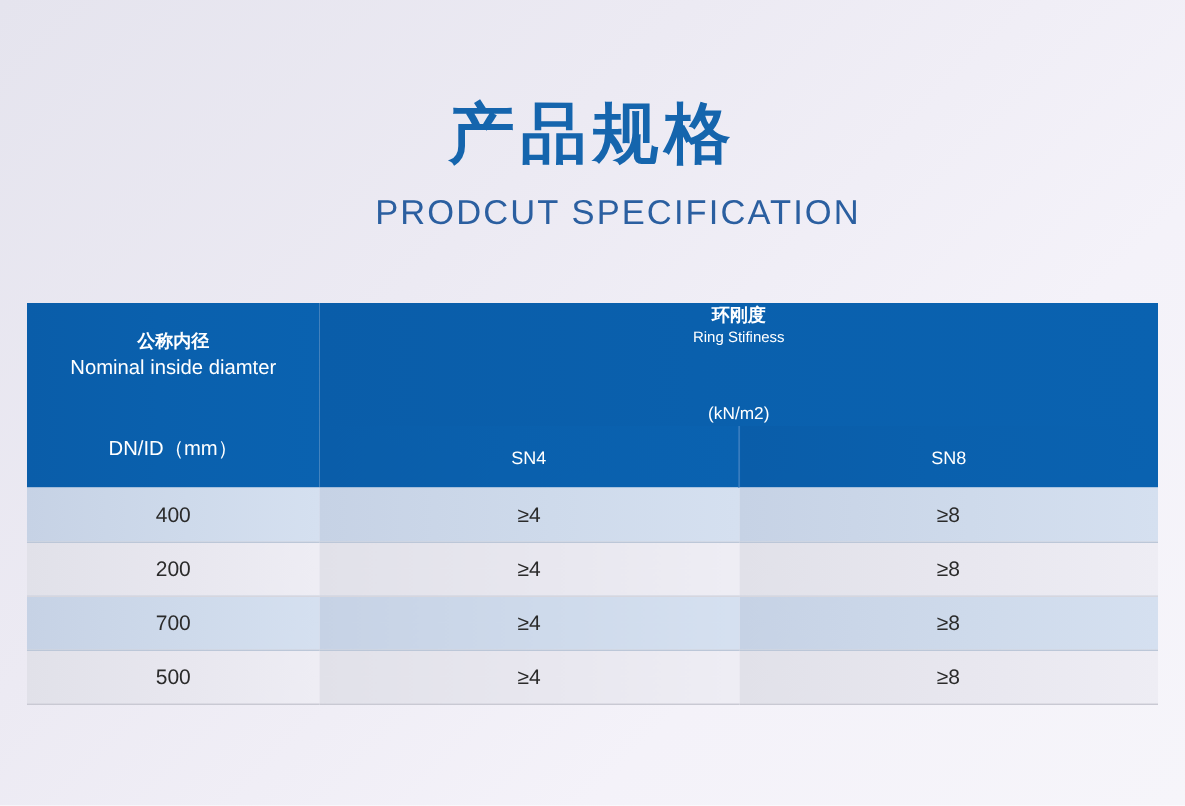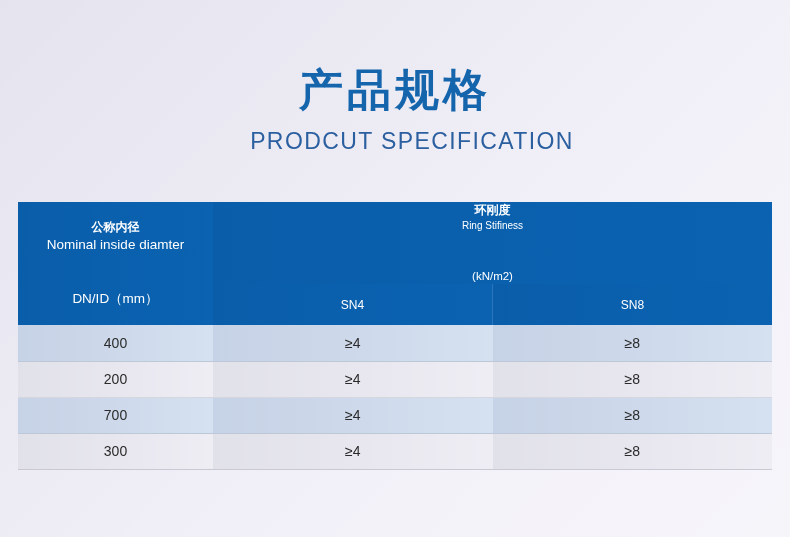--- a/index.html
+++ b/index.html
@@ -156,19 +156,19 @@
         <td class="col-dn">200</td>
         <td class="col-sn4">≥4</td>
         <td class="col-sn8">≥8</td>
       </tr>
       <tr class="row-odd">
         <td class="col-dn">700</td>
         <td class="col-sn4">≥4</td>
         <td class="col-sn8">≥8</td>
       </tr>
       <tr class="row-even row-last">
-        <td class="col-dn">300</td>
+        <td class="col-dn">500</td>
         <td class="col-sn4">≥4</td>
         <td class="col-sn8">≥8</td>
       </tr>
     </tbody>
   </table>
 </div>
 
 </body></html>

